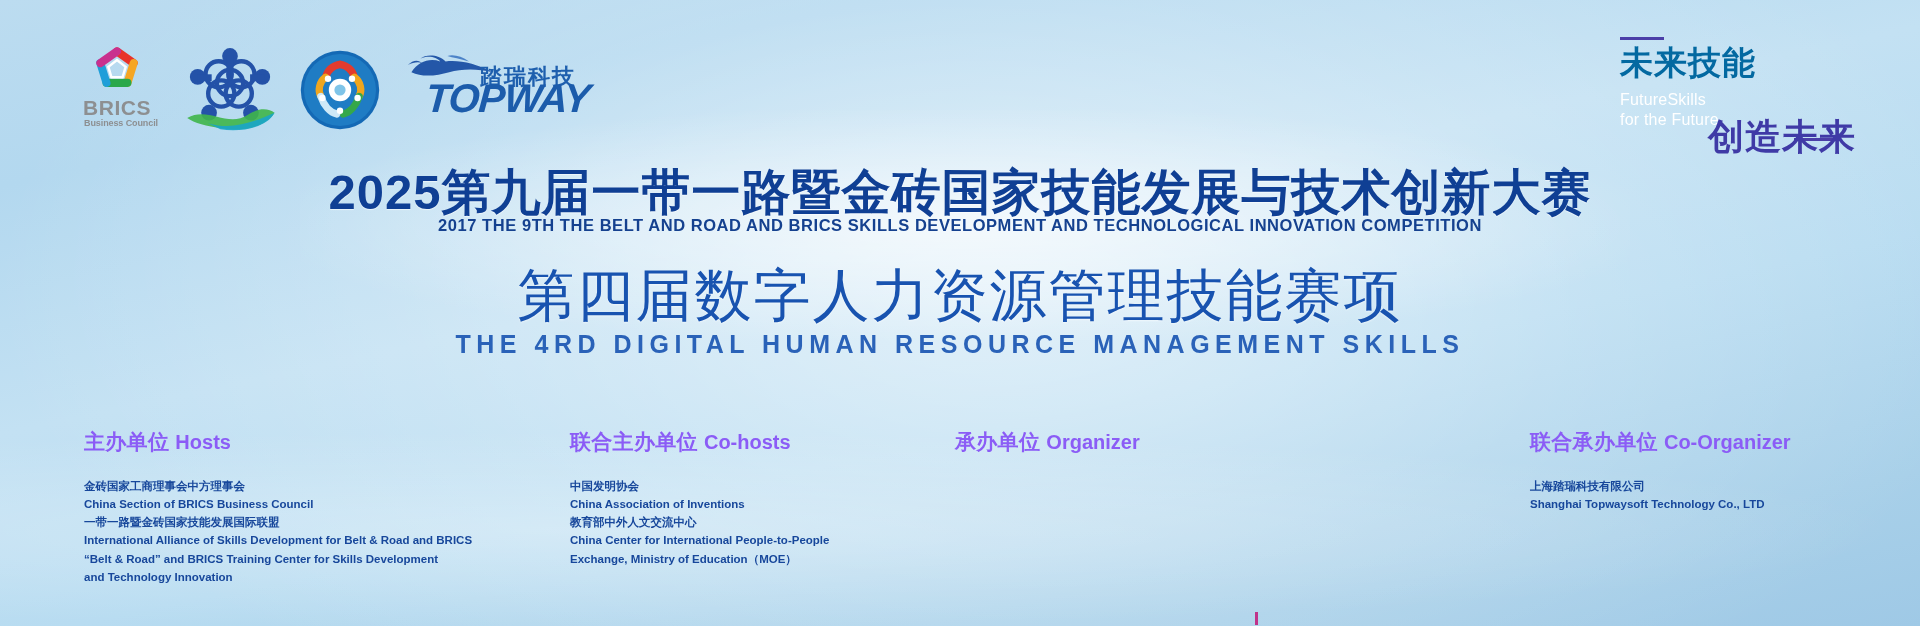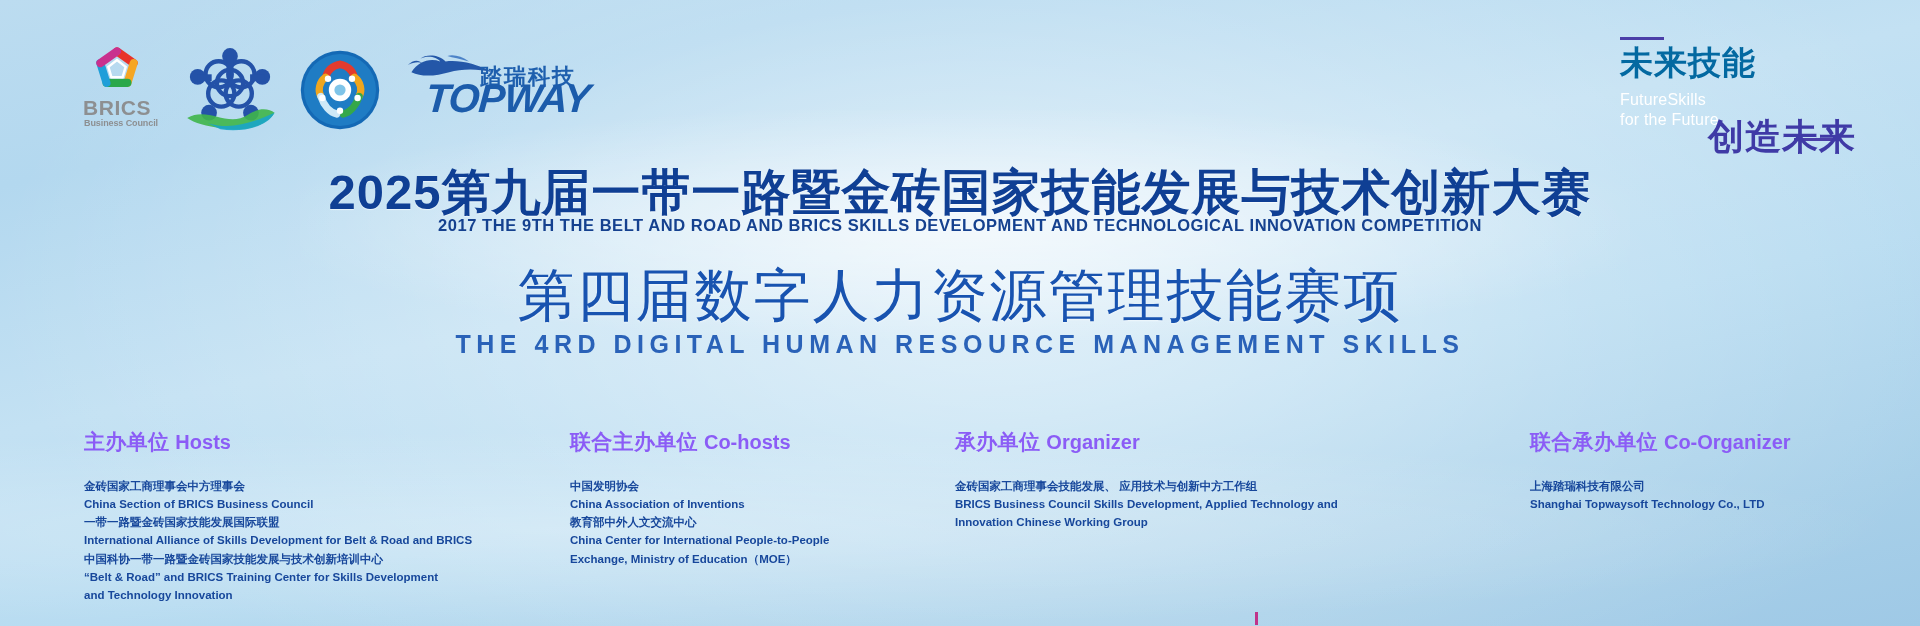--- a/index.html
+++ b/index.html
@@ -251,21 +251,20 @@
   <div class="org-col c0">
     <div class="org-head">
       <span>主办单位</span>
       <span class="en">Hosts</span>
     </div>
     <div class="org-lines">
       <div class="ln">金砖国家工商理事会中方理事会</div>
       <div class="ln">China Section of BRICS Business Council</div>
       <div class="ln">一带一路暨金砖国家技能发展国际联盟</div>
       <div class="ln">International Alliance of Skills Development for Belt &amp; Road and BRICS</div>
-      <div class="ln">中国科协一带一路暨金砖国家技能发展与技术创新培训中心</div>
       <div class="ln">“Belt &amp; Road”  and BRICS Training Center for Skills Development</div>
       <div class="ln">and Technology Innovation</div>
     </div>
   </div>
 
   <div class="org-col c1">
     <div class="org-head">
       <span>联合主办单位</span>
       <span class="en">Co-hosts</span>
     </div>
@@ -276,25 +275,20 @@
       <div class="ln">China Center for International People-to-People</div>
       <div class="ln">Exchange, Ministry of Education（MOE）</div>
     </div>
   </div>
 
   <div class="org-col c2">
     <div class="org-head">
       <span>承办单位</span>
       <span class="en">Organizer</span>
     </div>
-    <div class="org-lines">
-      <div class="ln">金砖国家工商理事会技能发展、 应用技术与创新中方工作组</div>
-      <div class="ln">BRICS Business Council Skills Development, Applied Technology and</div>
-      <div class="ln">Innovation Chinese Working Group</div>
-    </div>
   </div>
 
   <div class="org-col c3">
     <div class="org-head">
       <span>联合承办单位</span>
       <span class="en">Co-Organizer</span>
     </div>
     <div class="org-lines">
       <div class="ln">上海踏瑞科技有限公司</div>
       <div class="ln">Shanghai Topwaysoft Technology Co., LTD</div>

